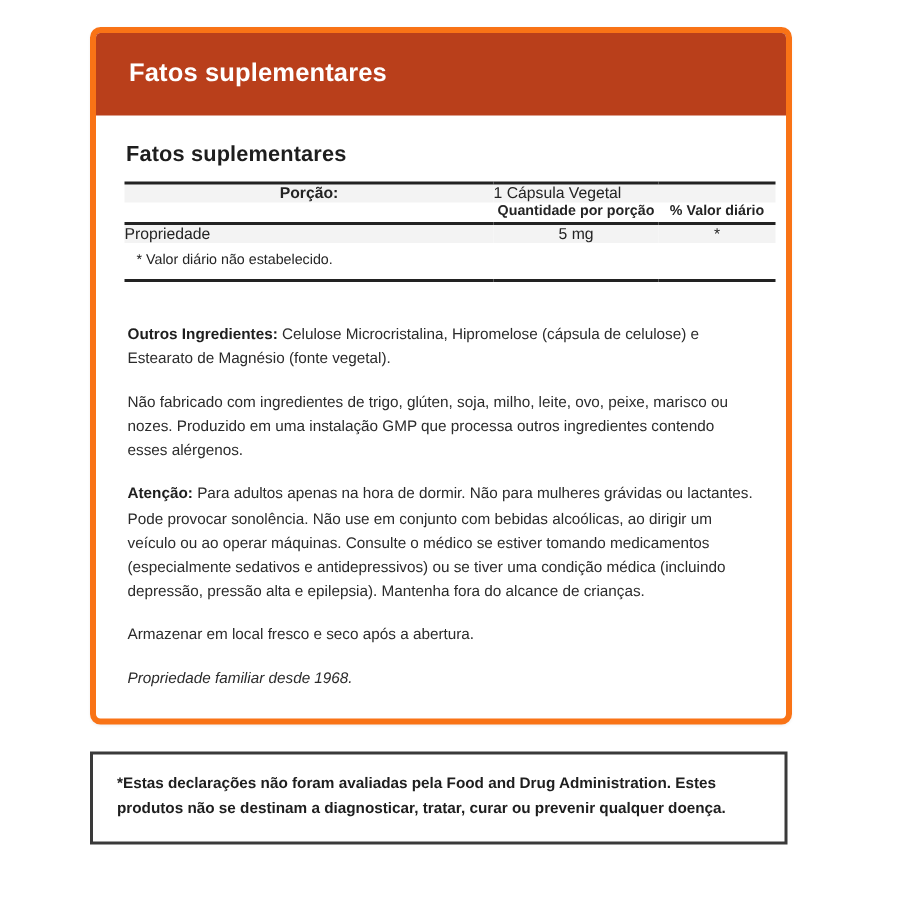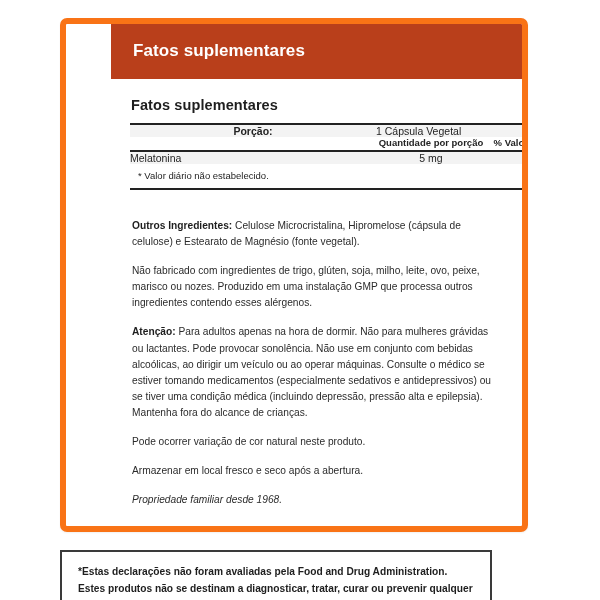--- a/index.html
+++ b/index.html
@@ -22,25 +22,24 @@
     height: 600px;
     box-sizing: border-box;
     padding: 18px 60px 0 60px;
   }
 
   
   .card {
     width: 468px;
     box-sizing: border-box;
     background: #ffffff;
-    border: 6px solid #f97316;
+    border: 4px solid #f97316;
     border-radius: 7px;
     box-shadow: 0 1px 2px rgba(0,0,0,0.06);
     overflow: hidden;
-    padding-left: 45px;
   }
 
   .card-header {
     background: #b93f1b;
     padding: 17px 22px 18px 22px;
   }
   .card-header-title {
     color: #ffffff;
     font-size: 17px;
     font-weight: bold;
@@ -150,21 +149,21 @@
     font-size: 10.2px;
     line-height: 1.58;
     color: #2b2b2b;
   }
   .prose p:last-child { margin-bottom: 0; }
   .prose b { font-weight: bold; color: #1e1e1e; }
   .prose .italic { font-style: italic; }
 
   
   .disclaimer {
-    width: 432px;
+    width: 465px;
     box-sizing: border-box;
     margin-top: 18px;
     border: 2px solid #3a3a3a;
     padding: 12px 16px 13px 16px;
   }
   .disclaimer p {
     margin: 0;
     font-size: 10.2px;
     font-weight: bold;
     line-height: 1.62;
@@ -207,21 +206,21 @@
             <td></td>
             <td class="hdr-amt">Quantidade por porção</td>
             <td class="hdr-dv">% Valor diário</td>
           </tr>
 
           <tr class="rule-top">
             <td colspan="3"></td>
           </tr>
 
           <tr class="row-shaded">
-            <td class="nutr-name">Melatonina</td>
+            <td class="nutr-name">Propriedade</td>
             <td class="nutr-amt">5 mg</td>
             <td class="nutr-dv">*</td>
           </tr>
 
           <tr class="footnote">
             <td colspan="3">* Valor diário não estabelecido.</td>
           </tr>
 
           <tr class="rule-bottom">
             <td colspan="3"></td>
@@ -230,21 +229,20 @@
       </table>
 
       <div class="prose">
 
         <p><b>Outros Ingredientes:</b><span> Celulose Microcristalina, Hipromelose (cápsula de celulose) e Estearato de Magnésio (fonte vegetal).</span></p>
 
         <p>Não fabricado com ingredientes de trigo, glúten, soja, milho, leite, ovo, peixe, marisco ou nozes. Produzido em uma instalação GMP que processa outros ingredientes contendo esses alérgenos.</p>
 
         <p><b>Atenção:</b><span> Para adultos apenas na hora de dormir. Não para mulheres grávidas ou lactantes. Pode provocar sonolência. Não use em conjunto com bebidas alcoólicas, ao dirigir um veículo ou ao operar máquinas. Consulte o médico se estiver tomando medicamentos (especialmente sedativos e antidepressivos) ou se tiver uma condição médica (incluindo depressão, pressão alta e epilepsia). Mantenha fora do alcance de crianças.</span></p>
 
-        <p>Pode ocorrer variação de cor natural neste produto.</p>
 
         <p>Armazenar em local fresco e seco após a abertura.</p>
 
         <p class="italic">Propriedade familiar desde 1968.</p>
 
       </div>
 
     </div>
   </div>
 

